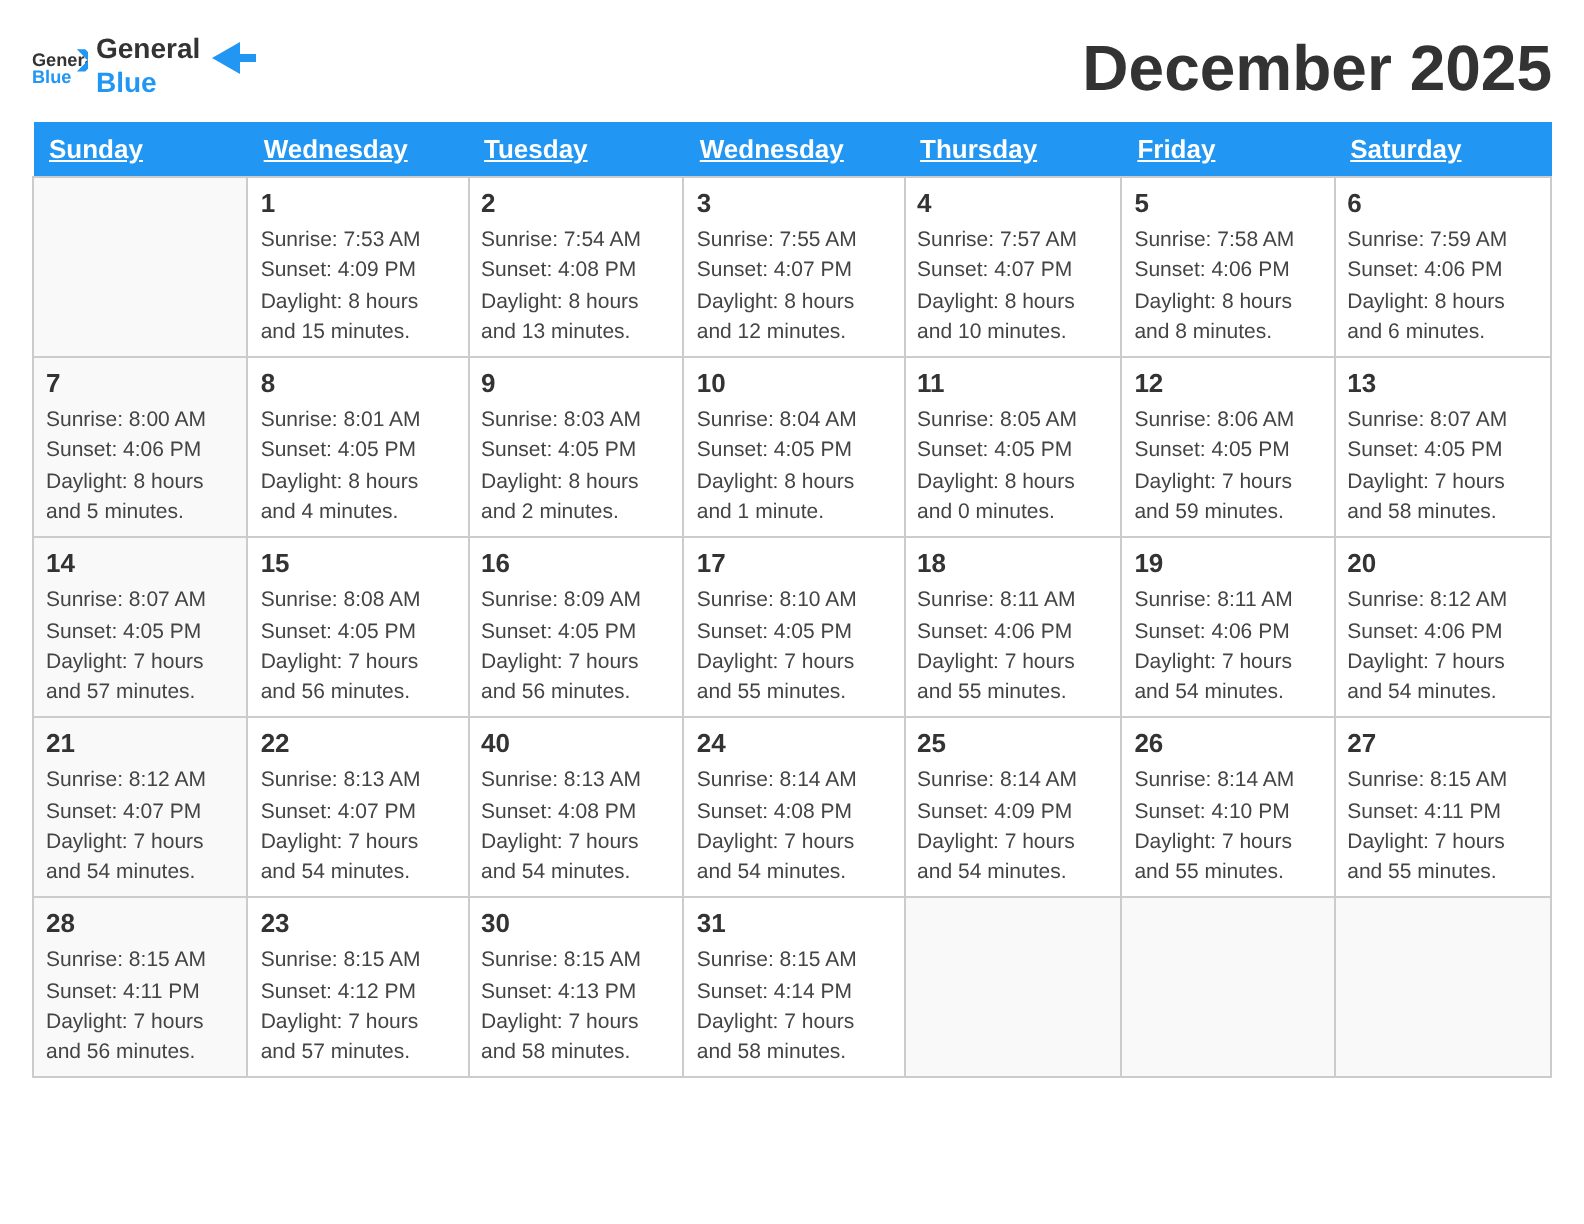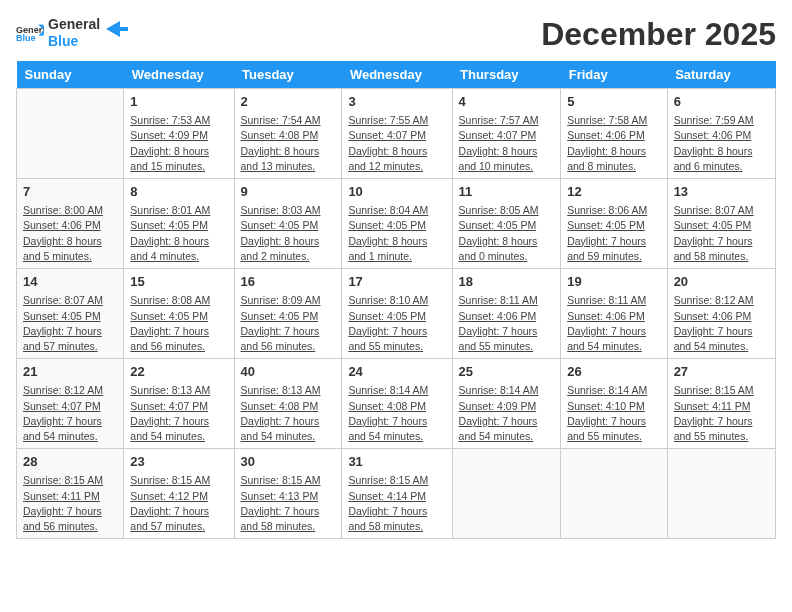--- a/index.html
+++ b/index.html
@@ -42,20 +42,21 @@
       margin-top: 8px;
       font-size: 11px;
     }
     .calendar-table thead th {
       background: #2196f3;
       color: #fff;
       text-align: left;
       padding: 6px 8px;
       font-size: 13px;
       font-weight: bold;
+      text-decoration: underline;
     }
     .calendar-table tbody td {
       border: 1px solid #ccc;
       vertical-align: top;
       padding: 4px 6px;
       width: 113px;
       min-height: 80px;
       color: #333;
       line-height: 1.4;
     }
@@ -65,21 +66,20 @@
     .day-number {
       font-size: 13px;
       font-weight: bold;
       margin-bottom: 2px;
       display: block;
     }
     .day-info {
       font-size: 10.5px;
       color: #444;
       line-height: 1.45;
-      text-decoration: underline;
     }
     .empty-cell {
       background: #f9f9f9;
     }
   </style>
 </head>
 <body>
 
 <div class="header-area">
   <div class="logo">

